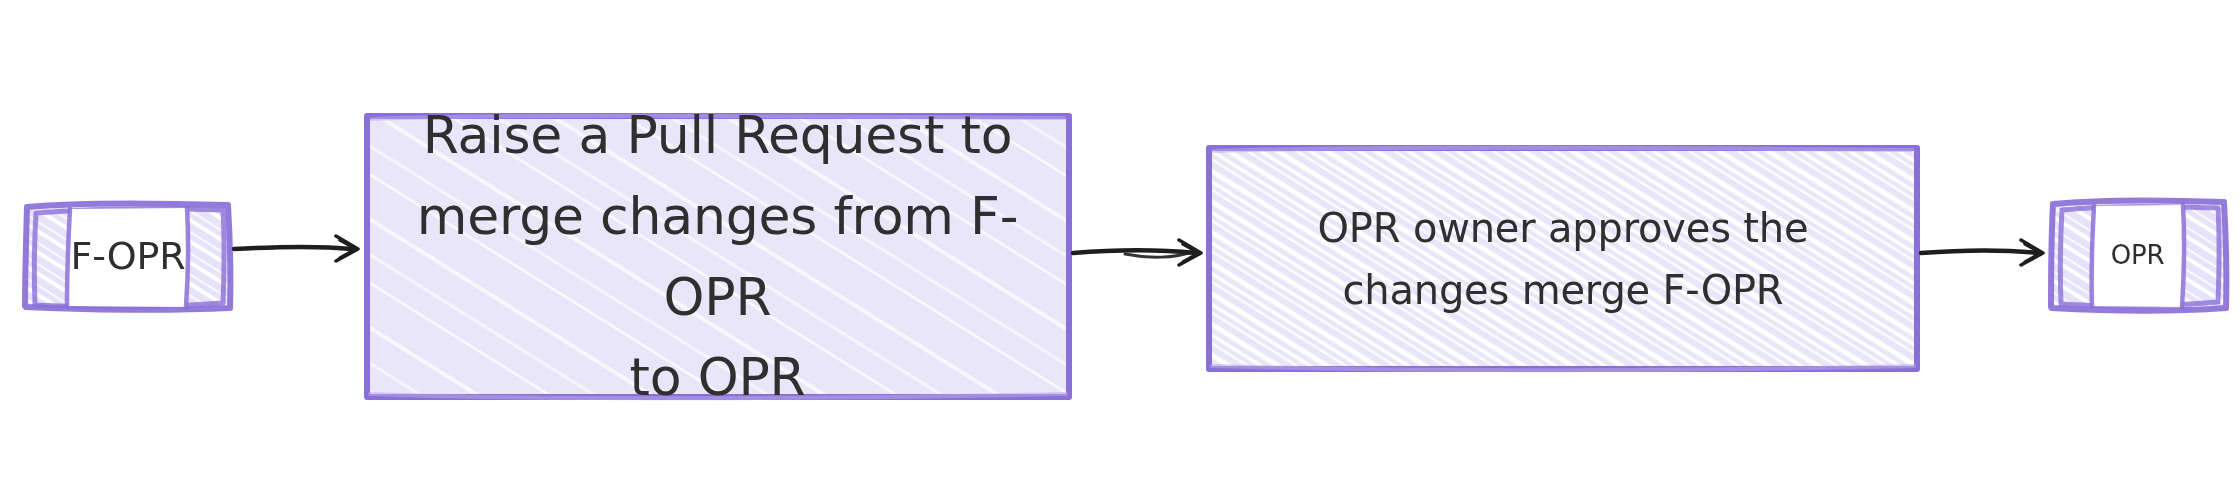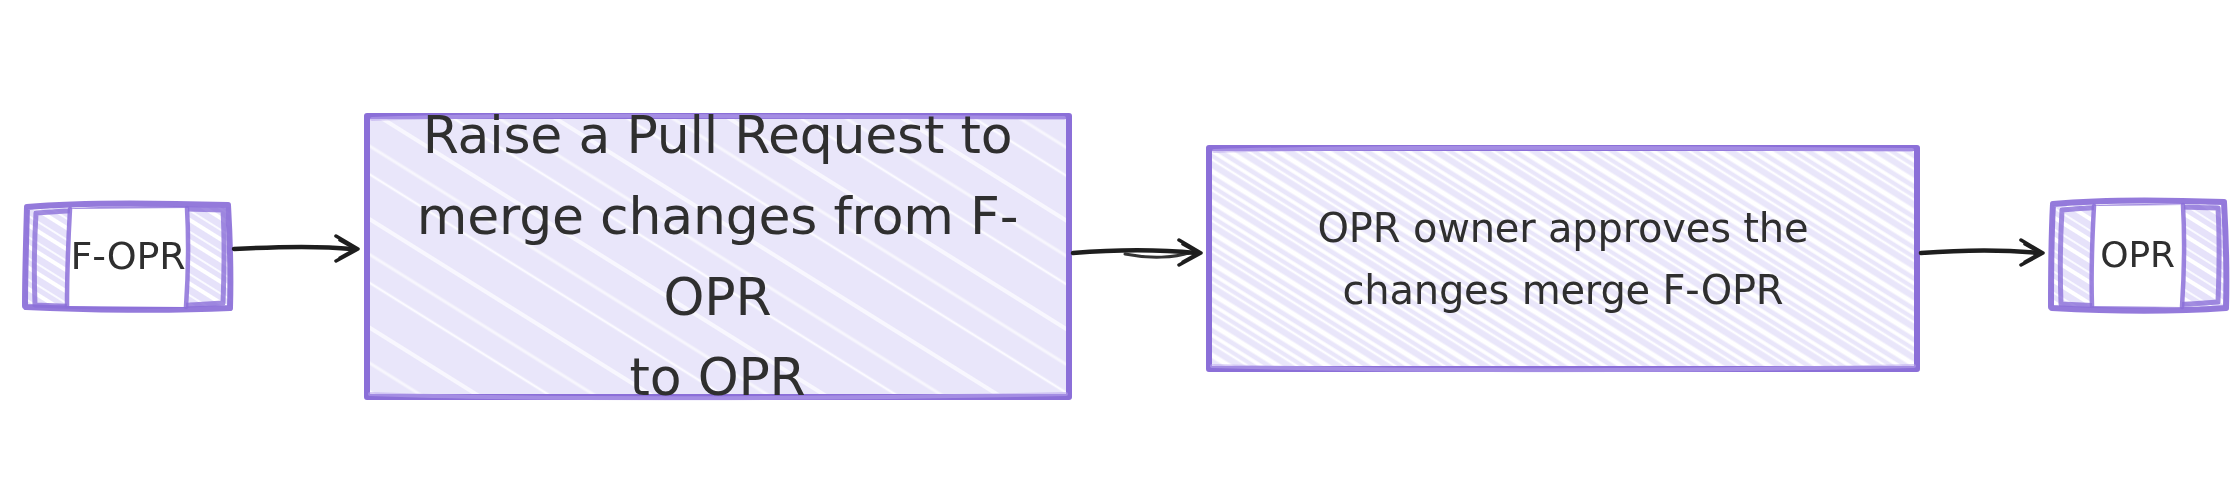--- a/index.html
+++ b/index.html
@@ -18,21 +18,21 @@
     color:#2f2f2f;
     font-family:"DejaVu Sans", sans-serif;
     pointer-events:none;
     line-height:1.55;
     white-space:pre-line;
     letter-spacing:-0.2px;
   }
   #lbl-fopr   {left:24px;  top:203px; width:208px; height:107px; font-size:38px;}
   #lbl-pr     {left:365px; top:115px; width:705px; height:283px; font-size:52px;}
   #lbl-approve{left:1208px;top:147px; width:710px; height:223px; font-size:40px;}
-  #lbl-opr    {left:2050px;top:200px; width:175px; height:110px; font-size:36px;text-align:right;}
+  #lbl-opr    {left:2050px;top:200px; width:175px; height:110px; font-size:26px;text-align:right;}
 </style>
 </head>
 <body>
 
 <svg id="canvas" viewBox="0 0 2240 494" xmlns="http://www.w3.org/2000/svg">
   <defs>
     <pattern id="hatch-dense" width="26" height="26" patternUnits="userSpaceOnUse" patternTransform="rotate(-58)">
       <rect width="26" height="26" fill="#e9e6fa"></rect>
       <line x1="3" y1="0" x2="3" y2="26" stroke="#ffffff" stroke-width="5"></line>
       <line x1="13" y1="0" x2="13" y2="26" stroke="#fdfdff" stroke-width="2.5"></line>

